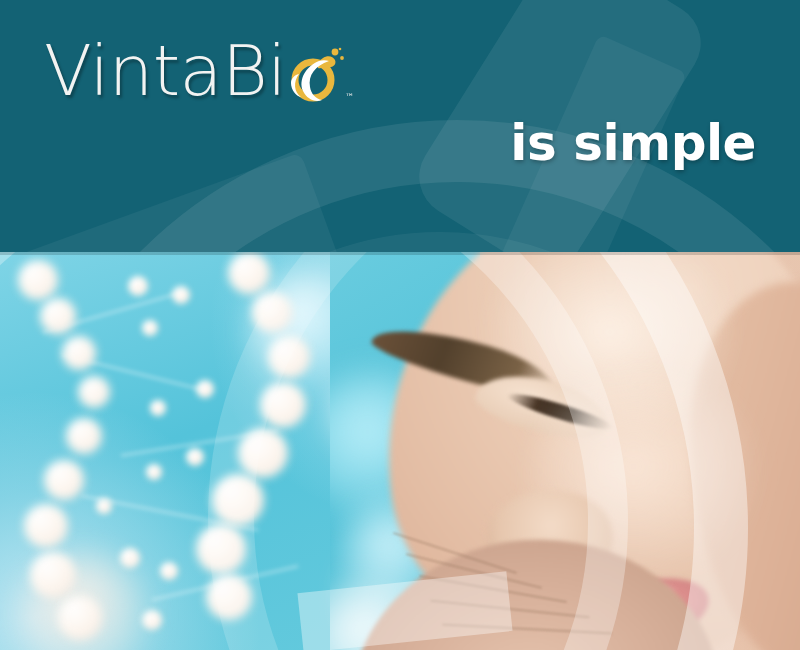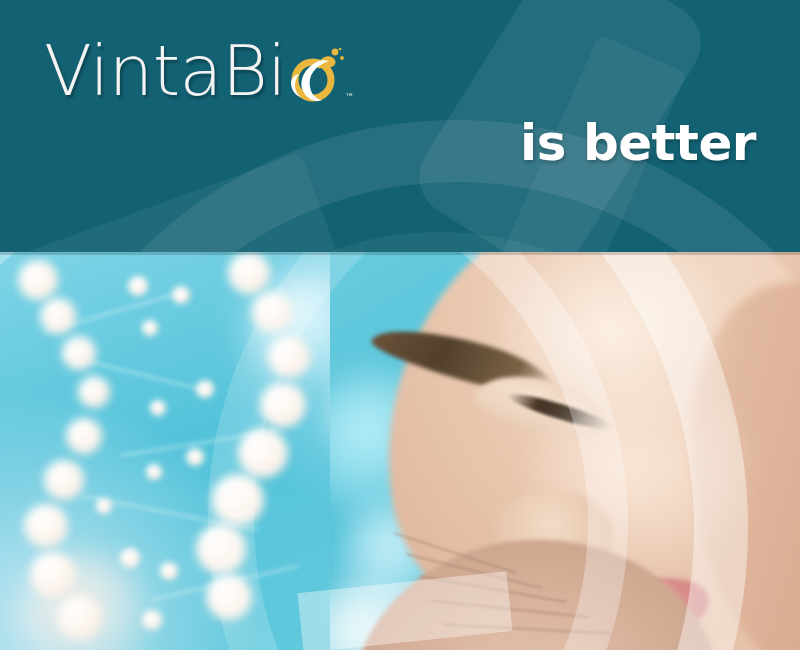--- a/index.html
+++ b/index.html
@@ -410,21 +410,21 @@
 
           <circle cx="47" cy="8" r="3.4" fill="#e9b73d"></circle>
           <circle cx="54" cy="14" r="1.9" fill="#e9b73d"></circle>
           <circle cx="52" cy="5" r="1.3" fill="#e9b73d"></circle>
         </svg>
       </span>
       <span id="logo-tm">™</span>
     </div>
 
     <div id="tagline">
-      <div id="tagline-line2">is better</div>
+      <div id="tagline-line2">is simple</div>
     </div>
   </div>
 
   <div id="header-shadow"></div>
 
   <div id="photo">
 
     <div id="dna-pane">
       <div class="bokeh" style="left:250px;top:20px;width:120px;height:120px;background:radial-gradient(circle at 40% 35%, #eafaff 0%, rgba(234,250,255,0.15) 70%, rgba(234,250,255,0) 100%);"></div>
       <div class="bokeh" style="left:330px;top:120px;width:90px;height:90px;background:radial-gradient(circle at 45% 40%, #ffffff 0%, rgba(255,255,255,0.12) 72%, rgba(255,255,255,0) 100%);"></div>

